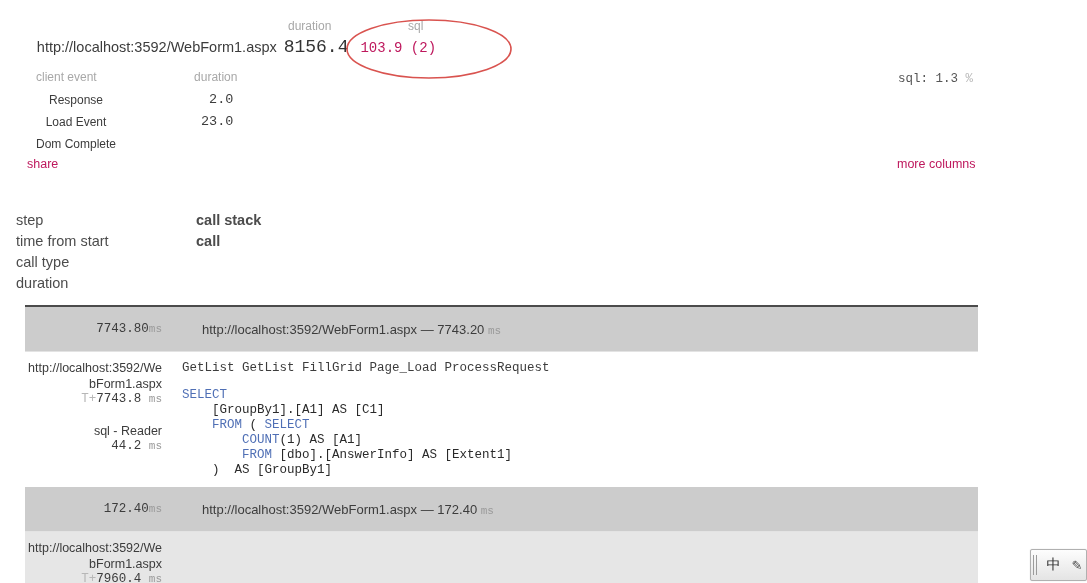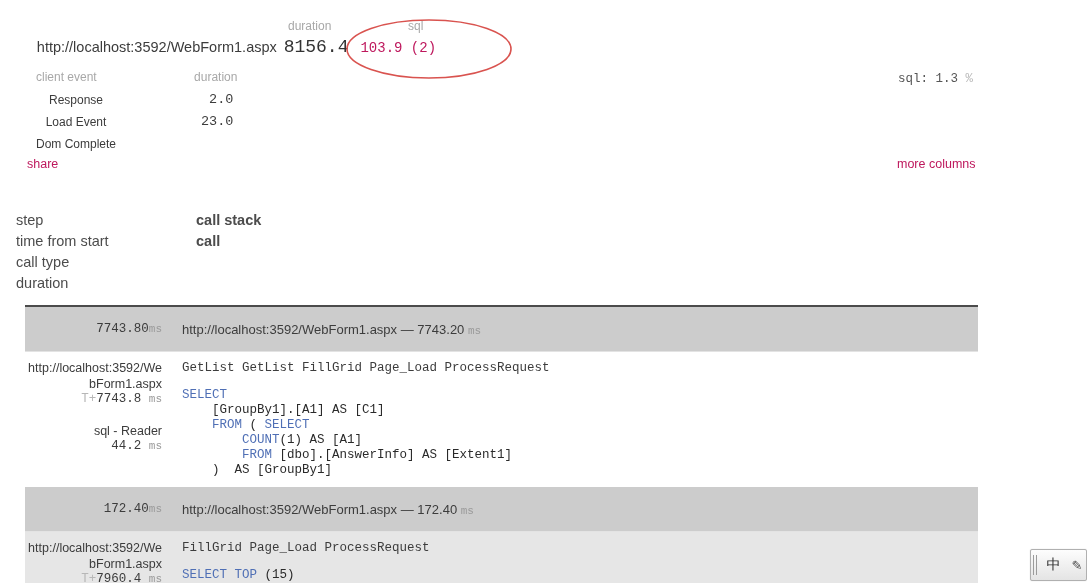--- a/index.html
+++ b/index.html
@@ -140,20 +140,21 @@
     width: 953px;
     border-top: 2px solid #4b4b4b;
   }
 
   .group-row {
     background: #cccccc;
     border-bottom: 1px solid #e3e3e3;
     height: 44px;
     display: flex;
     align-items: center;
+    gap: 20px;
   }
   .group-time {
     width: 137px;
     text-align: right;
     font-family: "Liberation Mono", monospace;
     font-size: 12.5px;
     color: #3c3c3c;
     padding-right: 6px;
   }
   .group-title {
@@ -377,24 +378,20 @@
     <div class="detail-left">
       <div class="d-url">http://localhost:3592/WebForm1.aspx</div>
       <div class="d-tstart">
         <span class="tplus">T+</span><span>7960.4</span> <span class="unit">ms</span>
       </div>
       <div class="d-calltype"></div>
       <div class="d-dur">
         <span></span> <span class="unit"></span>
       </div>
     </div>
-    <div class="detail-right">
-      <div class="callstack">FillGrid Page_Load ProcessRequest</div>
-      <pre class="sql"><span class="kw">SELECT</span><span> </span><span class="kw">TOP</span><span> (15)</span></pre>
-    </div>
   </div>
 
 </div>
 
 <div id="ime-bar">
   <div id="ime-grip"></div>
   <div id="ime-cn">中</div>
   <div id="ime-pen">✎</div>
 </div>
 

